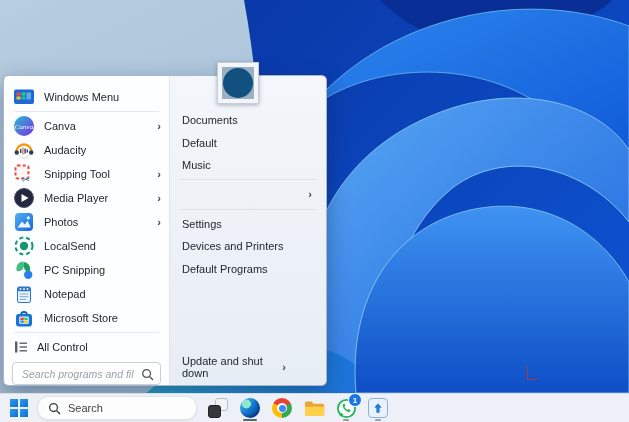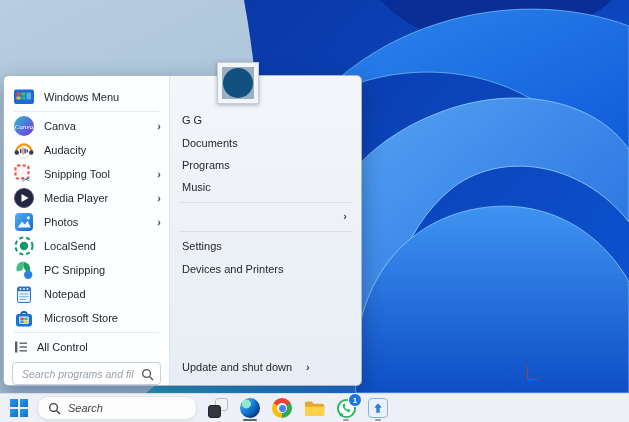--- a/index.html
+++ b/index.html
@@ -14,21 +14,21 @@
     border-left:1.5px solid #c0392b;border-bottom:1.5px solid #c0392b;opacity:.8;}
 
   
   .avatar-frame{position:absolute;left:217px;top:62px;width:40px;height:40px;
     background:#f3f6f9;border:1px solid #c3ced9;box-shadow:0 1px 4px rgba(30,50,80,.35);
     display:flex;align-items:center;justify-content:center;z-index:6;}
   .avatar-inner{width:32px;height:32px;background:#9db0c2;display:flex;align-items:center;justify-content:center;}
   .avatar-circle{width:30px;height:30px;border-radius:50%;background:#11507f;}
 
   
-  .start-menu{position:absolute;left:3px;top:75px;width:359px;height:311px;
+  .start-menu{position:absolute;left:3px;top:75px;width:324px;height:311px;
     background:#7f1d1d;border:1px solid #a9b8c8;border-radius:5px;
     box-shadow:0 8px 22px rgba(15,35,70,.4);display:flex;z-index:5;box-sizing:border-box;}
   .left-col{width:166px;flex:none;background:#fdfeff;border-right:1px solid #dfe5ec;
     border-radius:4px 0 0 4px;display:flex;flex-direction:column;padding:9px 0 2px;box-sizing:border-box;}
   .menu-row{display:flex;align-items:center;height:24px;flex:none;padding:0 8px 0 9px;cursor:default;}
   .menu-row .icon{width:22px;height:22px;margin-right:9px;flex:none;
     display:flex;align-items:center;justify-content:center;}
   .menu-row .label{font-size:11px;color:#23282d;white-space:nowrap;}
   .chev{margin-left:auto;color:#444;font-size:11px;font-weight:700;line-height:1;}
   .sep-l{height:1px;background:#e4e9ef;margin:2px 10px;flex:none;}
@@ -52,21 +52,21 @@
 
   
   .taskbar{position:absolute;left:0;bottom:0;width:629px;height:29px;
     background:#edf0f6;border-top:1px solid #d8dce3;display:flex;align-items:center;
     padding-left:6px;box-sizing:border-box;z-index:10;}
   .tb-btn{width:26px;height:26px;display:flex;align-items:center;justify-content:center;
     flex:none;position:relative;border-radius:4px;}
   .search-pill{margin-left:5px;margin-right:8px;width:138px;height:22px;border-radius:11px;
     background:#fdfdfe;border:1px solid #e1e4ea;box-shadow:0 1px 2px rgba(0,0,0,.08);
     display:flex;align-items:center;padding:0 10px;gap:7px;flex:none;}
-  .search-pill span{font-size:11px;color:#3d4248;font-style:italic;}
+  .search-pill span{font-size:11px;color:#3d4248;}
   .tb-icons{display:flex;align-items:center;gap:6px;}
   .run-bar{position:absolute;bottom:0;left:50%;transform:translateX(-50%);
     height:2.5px;border-radius:2px;}
   .run-wide{width:14px;background:#5a6472;}
   .run-dot{width:6px;background:#9aa0a8;}
 
   .win-logo{display:grid;grid-template-columns:8.5px 8.5px;grid-template-rows:8.5px 8.5px;gap:1.5px;}
   .win-logo i{background:linear-gradient(135deg,#2a9df0,#0f6fd0);display:block;}
 
   .taskview{position:relative;width:20px;height:20px;}
@@ -308,45 +308,45 @@
           <svg width="13" height="13" viewBox="0 0 14 14">
               <circle cx="6" cy="6" r="4.2" fill="none" stroke="#555" stroke-width="1.4"></circle>
               <line x1="9.2" y1="9.2" x2="13" y2="13" stroke="#555" stroke-width="1.4"></line>
             </svg>
         </span>
       </div>
     </div>
 
     <div class="right-col">
       <div class="r-item">
-        <span>G G</span>
-      </div>
-      <div class="r-item">
         <span>Documents</span>
       </div>
       <div class="r-item">
-        <span>Programs</span>
+        <span>Default</span>
       </div>
       <div class="r-item">
         <span>Music</span>
       </div>
 
       <div class="sep-r"></div>
 
       <div class="r-item">
         <span class="chev">›</span>
       </div>
 
       <div class="sep-r"></div>
 
       <div class="r-item">
         <span>Settings</span>
       </div>
       <div class="r-item">
         <span>Devices and Printers</span>
+      </div>
+      <div class="r-item">
+        <span>Default Programs</span>
       </div>
 
       <div class="shutdown">
         <span>Update and shut down</span>
         <span class="chev">›</span>
       </div>
     </div>
   </div>
 
   <div class="taskbar">

